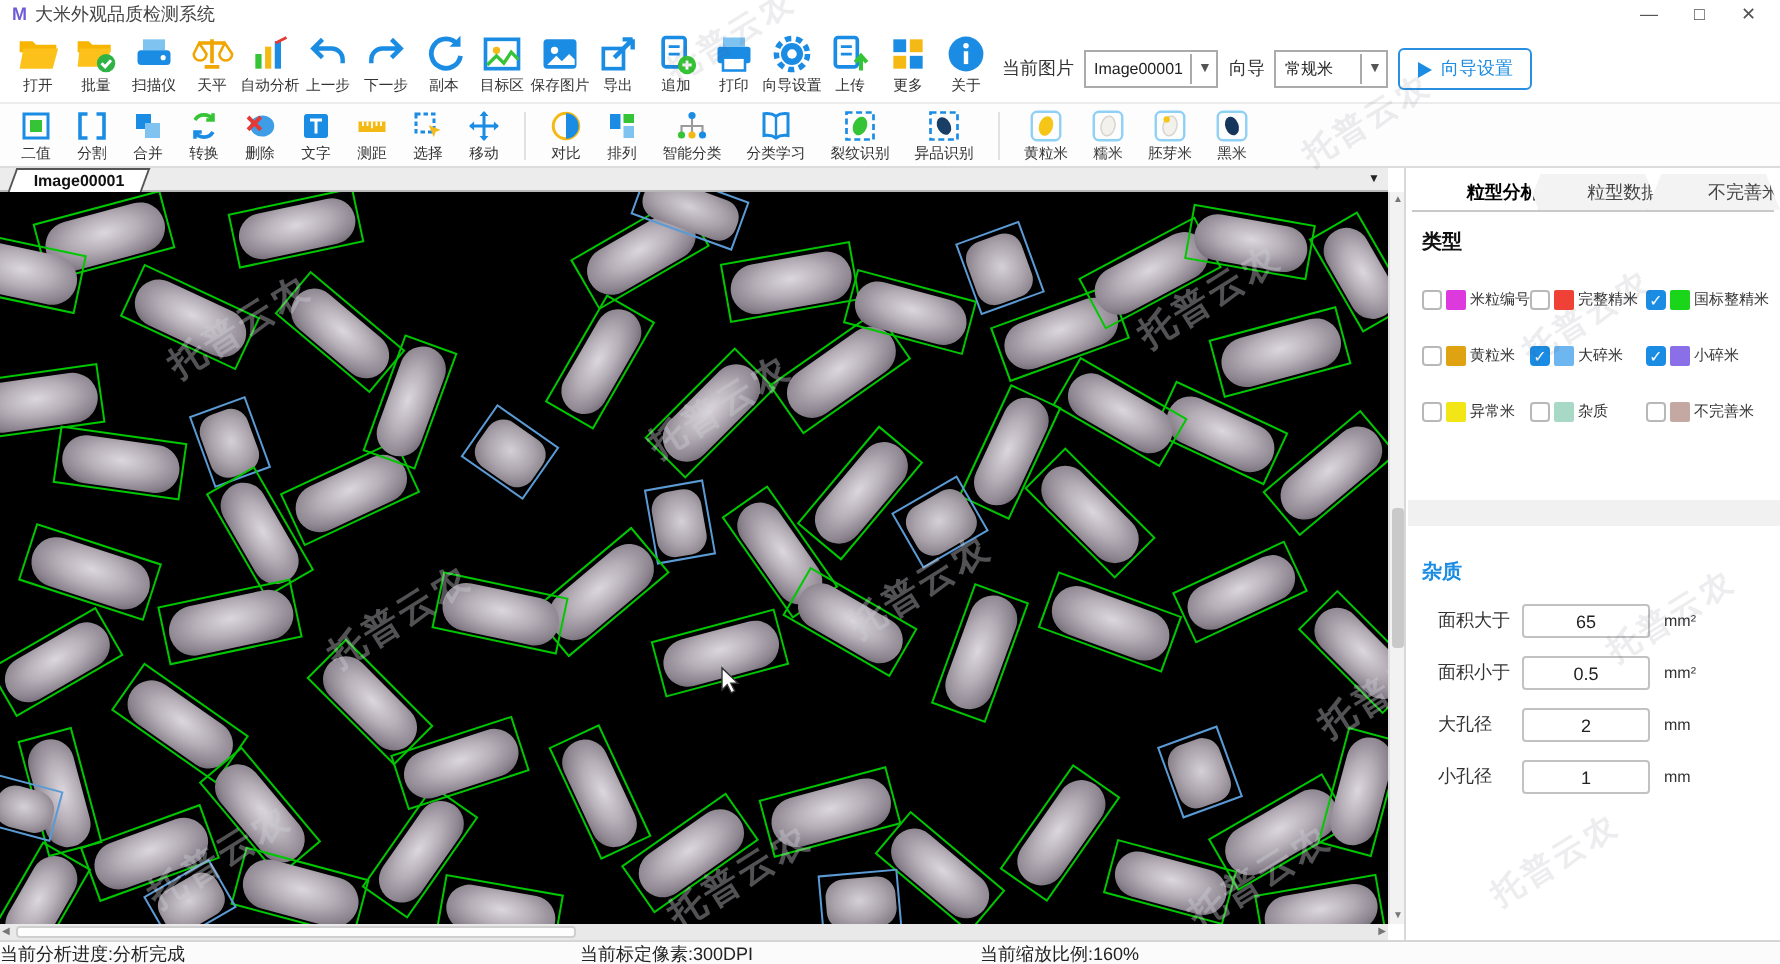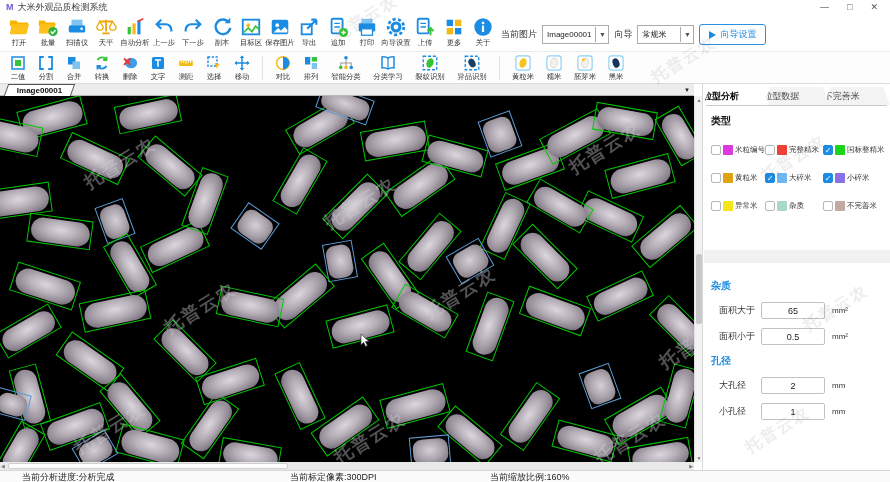--- a/index.html
+++ b/index.html
@@ -49,21 +49,21 @@
   #vthumb{position:absolute;left:1px;top:158px;width:6px;height:70px;background:#c9c9c9;border-radius:2px}
   #hscroll{position:absolute;top:462px;left:0;width:694px;height:8px;background:#e9e9e9}
   #hscroll .arr{position:absolute;top:0;font-size:5px;color:#777;line-height:8px}
   #hthumb{position:absolute;left:8px;top:1px;width:280px;height:6px;background:#fdfdfd;border:1px solid #cfcfcf;box-sizing:border-box;border-radius:2px}
   
   #statusbar{position:absolute;top:470px;left:0;width:890px;height:12px;background:#fbfbfb;border-top:1px solid #d5d5d5;box-sizing:border-box}
   #statusbar span{position:absolute;top:1px;font-size:9px;color:#222;line-height:10px}
   
   #panel{position:absolute;left:702px;top:84px;width:188px;height:386px;background:#fff;border-left:1px solid #d8d8d8;box-sizing:border-box}
   #panelTabs{position:absolute;top:3px;left:3px;width:181px;height:18px;display:flex;border-bottom:1px solid #c9c9c9}
-  .ptab{flex:1;text-align:left;line-height:18px;font-size:9px;color:#444;background:#f3f3f3;
+  .ptab{flex:1;text-align:right;line-height:18px;font-size:9px;color:#444;background:#f3f3f3;
         clip-path:polygon(7px 0,calc(100% - 7px) 0,100% 100%,0 100%);margin:0 -3px;cursor:pointer;
         filter:drop-shadow(0 0 .7px #9a9a9a)}
   .ptab.active{background:#fff;color:#000;font-weight:bold;z-index:2}
   .sect-h{font-size:10px;font-weight:bold;color:#111}
   #typeSect{position:absolute;left:8px;top:30px;width:176px}
   #typeGrid{display:grid;grid-template-columns:54px 58px 66px;grid-auto-rows:28px;align-items:center;margin-top:8px}
   .type-cell{display:flex;align-items:center;gap:2px}
   .cb{width:10px;height:10px;border:1px solid #b8b8b8;border-radius:2px;background:#fff;box-sizing:border-box;flex:none;
       font-size:8px;line-height:9px;color:#fff;text-align:center;cursor:pointer}
   .cb.checked{background:#1b8ce3;border-color:#1b8ce3}
@@ -696,37 +696,36 @@
         <div class="f-row">
           <span class="f-label">面积大于</span>
           <input class="f-input" type="text" value="65" style="">
           <span class="f-unit">mm²</span>
         </div>
         <div class="f-row">
           <span class="f-label">面积小于</span>
           <input class="f-input" type="text" value="0.5" style="">
           <span class="f-unit">mm²</span>
         </div>
-        <div class="grp-h">孔径</div>
         <div class="f-row">
           <span class="f-label">大孔径</span>
           <input class="f-input" type="text" value="2" style="">
           <span class="f-unit">mm</span>
         </div>
         <div class="f-row">
           <span class="f-label">小孔径</span>
           <input class="f-input" type="text" value="1" style="">
           <span class="f-unit">mm</span>
         </div>
       </div>
   </div>
 </div>
 
 <div id="statusbar">
-  <span style="left:22px">当前分析进度:分析完成</span>
+  <span style="left:0">当前分析进度:分析完成</span>
   <span style="left:290px">当前标定像素:300DPI</span>
   <span style="left:490px">当前缩放比例:160%</span>
 </div>
 
 <span class="wm on-ui" style="left: 330px; top: 8px;">托普云农</span>
 <span class="wm on-ui" style="left: 648px; top: 50px;">托普云农</span>
 <span class="wm on-ui" style="left: 758px; top: 148px;">托普云农</span>
 <span class="wm on-ui" style="left: 800px; top: 298px;">托普云农</span>
 <span class="wm on-ui" style="left: 742px; top: 420px;">托普云农</span>
 

